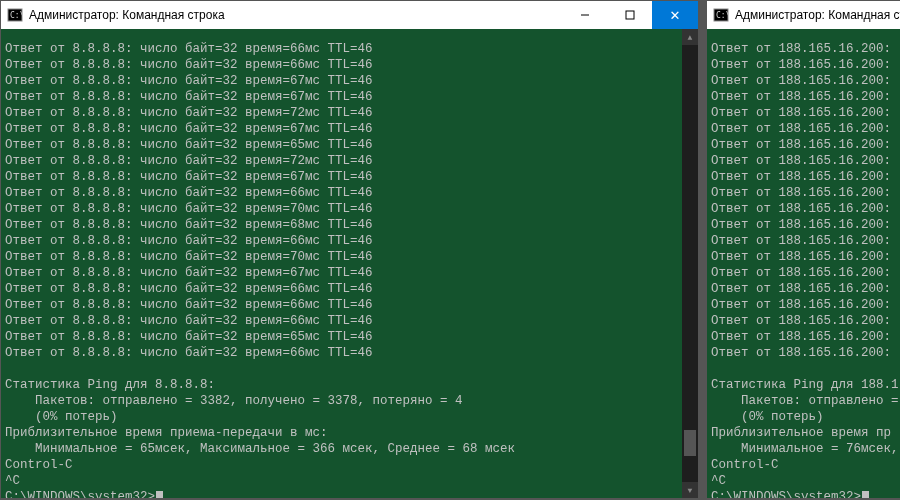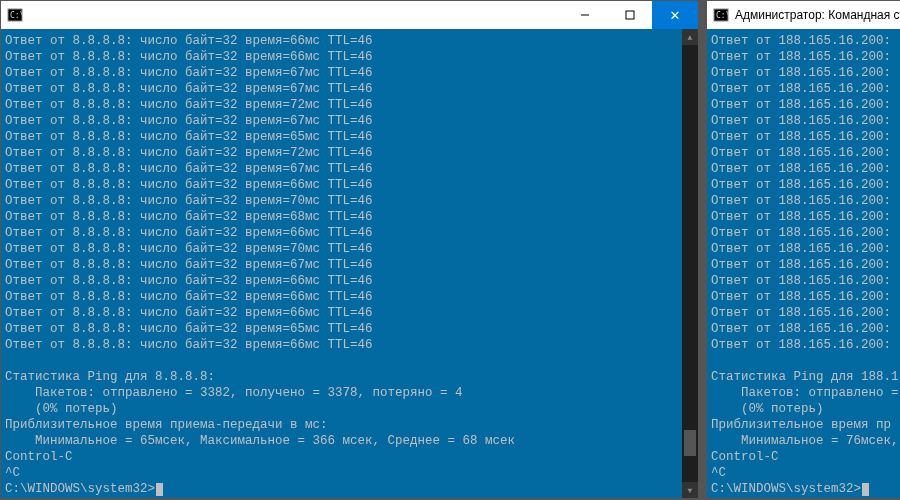--- a/index.html
+++ b/index.html
@@ -61,23 +61,23 @@
     justify-content: center;
     font-family: 'Segoe UI Symbol', sans-serif;
     font-size: 10px;
     cursor: pointer;
   }
   .winbtn.close { background: #0078d7; color: #fff; width: 46px;}
   .winbtn.close .x { font-size: 13px; line-height:1; }
   .winbtn svg { stroke: #000; }
   .terminal {
     flex: 1;
-    background: #0369a1;
+    background: #14532d;
     color: #c0c0c0;
-    padding: 4px 4px;
+    padding: 12px 4px;
     line-height: 16px;
     white-space: pre;
     overflow: hidden;
     position: relative;
   }
   .terminal .line { height: 16px; }
   .scrollbar {
     position: absolute;
     right: 0; top: 28px; bottom: 0;
     width: 16px;
@@ -112,20 +112,21 @@
 <body>
 
 <div class="window left">
   <div class="titlebar">
     <span class="icon">
       <svg viewBox="0 0 16 16">
           <rect x="1" y="2" width="14" height="12" fill="#000" stroke="#888"></rect>
           <text x="3" y="11" font-size="8" fill="#ccc" font-family="monospace">C:\</text>
         </svg>
     </span>
+    <span class="title-text">Администратор: Командная строка</span>
     <div class="winbtns">
       <div class="winbtn">
         <svg width="10" height="10">
             <line x1="1" y1="5" x2="9" y2="5" stroke-width="1"></line>
           </svg>
       </div>
       <div class="winbtn">
         <svg width="10" height="10">
             <rect x="1" y="1" width="8" height="8" fill="none" stroke-width="1"></rect>
           </svg>

